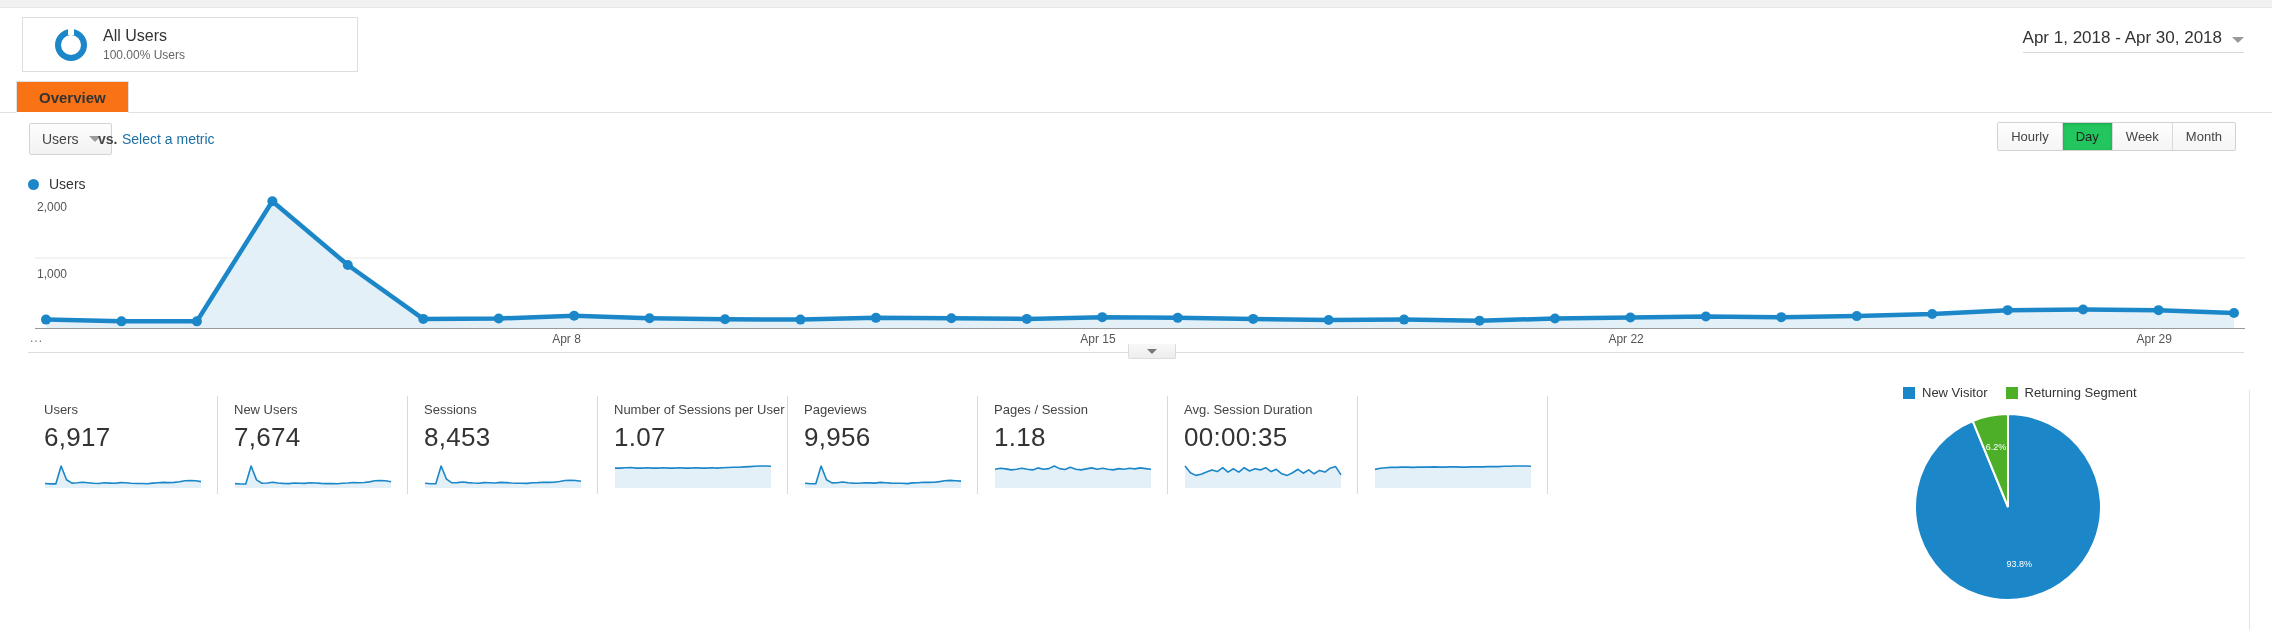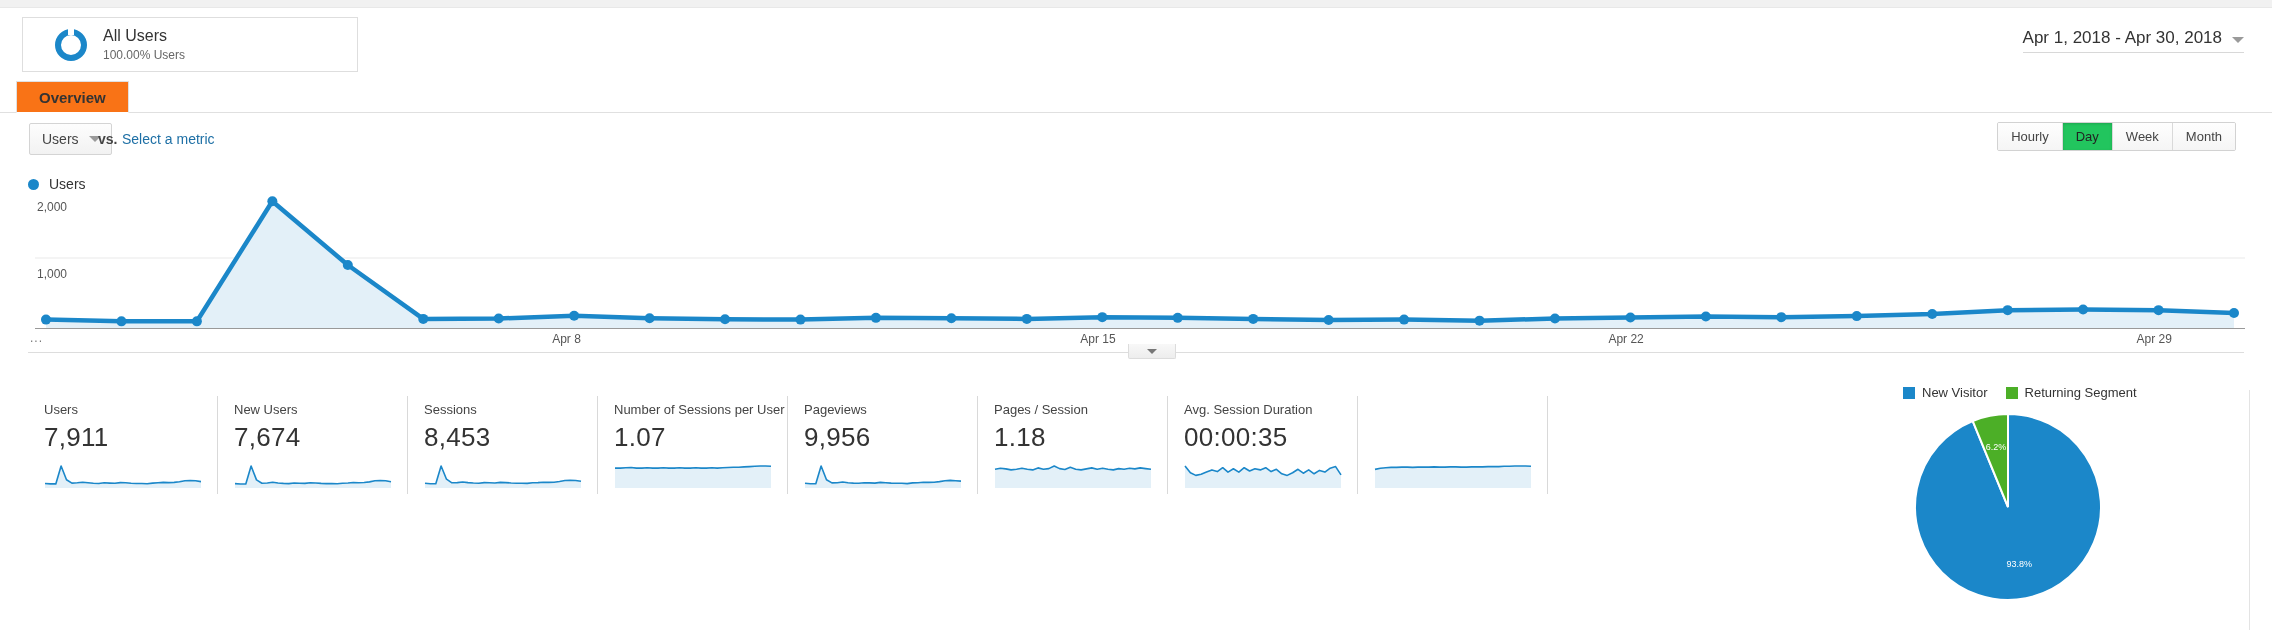--- a/index.html
+++ b/index.html
@@ -294,21 +294,21 @@
 
   <div class="collapse-tab">
     <span class="collapse-caret"></span>
   </div>
 </div>
 
 <div class="cards" id="cards">
     <div class="card">
       <div class="card-inner">
         <div class="card-label">Users</div>
-        <div class="card-value">7,911</div>
+        <div class="card-value">6,917</div>
       </div>
       <svg class="spark" width="158" height="26" viewBox="0 0 158 26">
         <path d="M1.0 21.5 L6.4 21.9 L11.8 21.9 L17.1 4.0 L22.5 17.7 L27.9 21.1 L33.3 20.8 L38.7 20.2 L44.0 20.8 L49.4 21.3 L54.8 21.5 L60.2 20.8 L65.6 21.1 L70.9 21.3 L76.3 20.6 L81.7 20.8 L87.1 21.3 L92.4 21.5 L97.8 21.5 L103.2 21.7 L108.6 21.1 L114.0 20.8 L119.3 20.4 L124.7 20.6 L130.1 20.4 L135.5 19.8 L140.9 18.7 L146.2 18.5 L151.6 18.7 L157.0 19.6 L157.0 26 L1.0 26 Z" fill="#e3f0f8" stroke="none"></path>
         <path d="M1.0 21.5 L6.4 21.9 L11.8 21.9 L17.1 4.0 L22.5 17.7 L27.9 21.1 L33.3 20.8 L38.7 20.2 L44.0 20.8 L49.4 21.3 L54.8 21.5 L60.2 20.8 L65.6 21.1 L70.9 21.3 L76.3 20.6 L81.7 20.8 L87.1 21.3 L92.4 21.5 L97.8 21.5 L103.2 21.7 L108.6 21.1 L114.0 20.8 L119.3 20.4 L124.7 20.6 L130.1 20.4 L135.5 19.8 L140.9 18.7 L146.2 18.5 L151.6 18.7 L157.0 19.6 " fill="none" stroke="#1b87c9" stroke-width="1.6" stroke-linejoin="round"></path>
       </svg>
     </div>
     <div class="card">
       <div class="card-inner">
         <div class="card-label">New Users</div>
         <div class="card-value">7,674</div>

